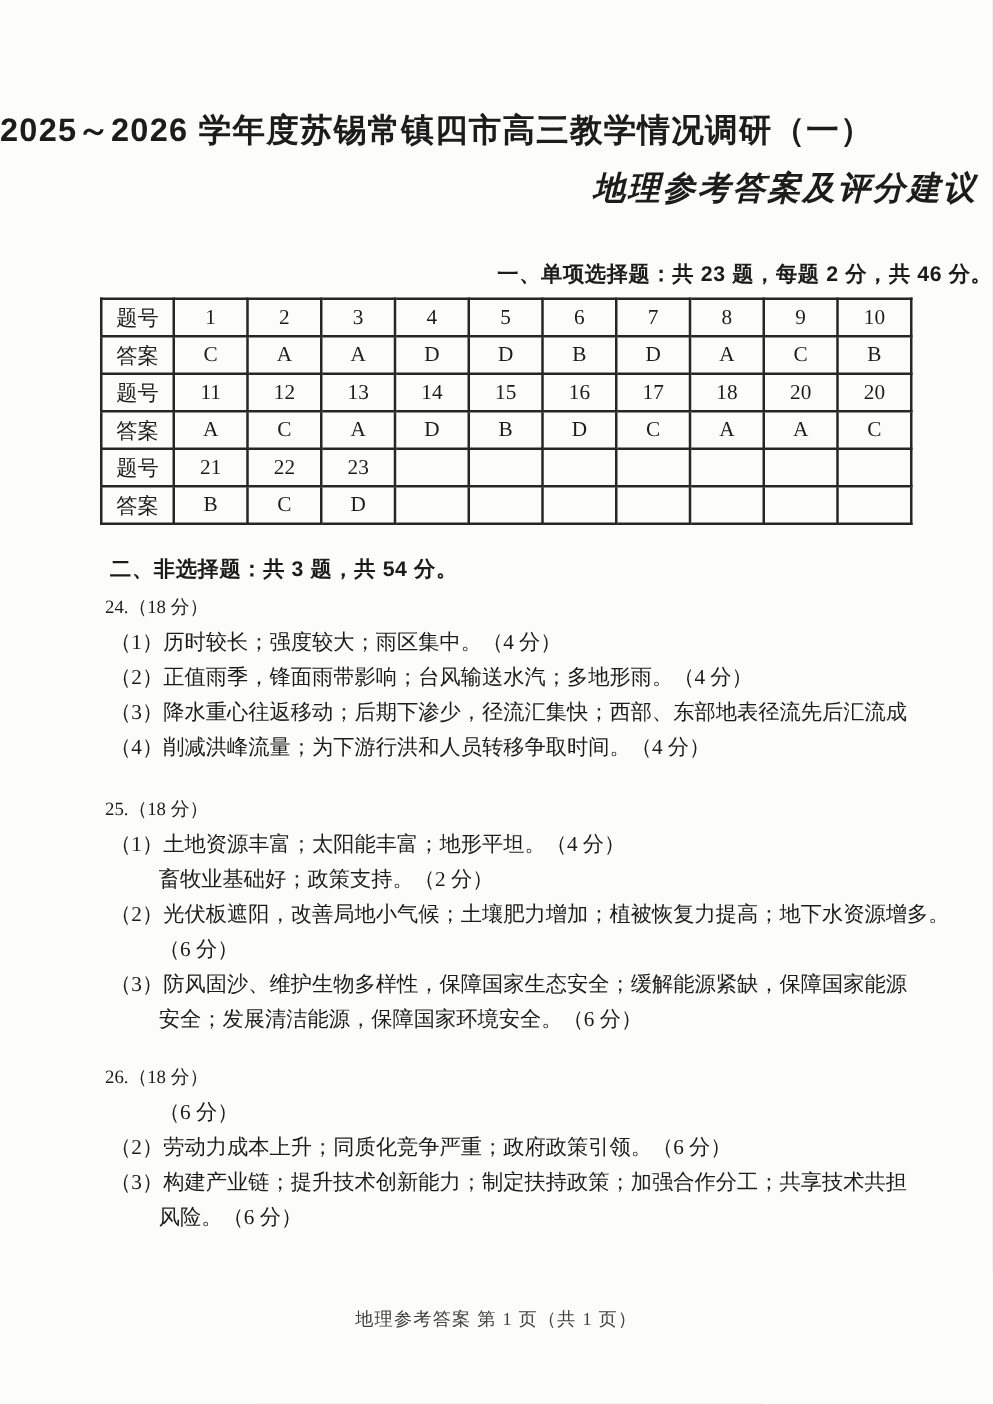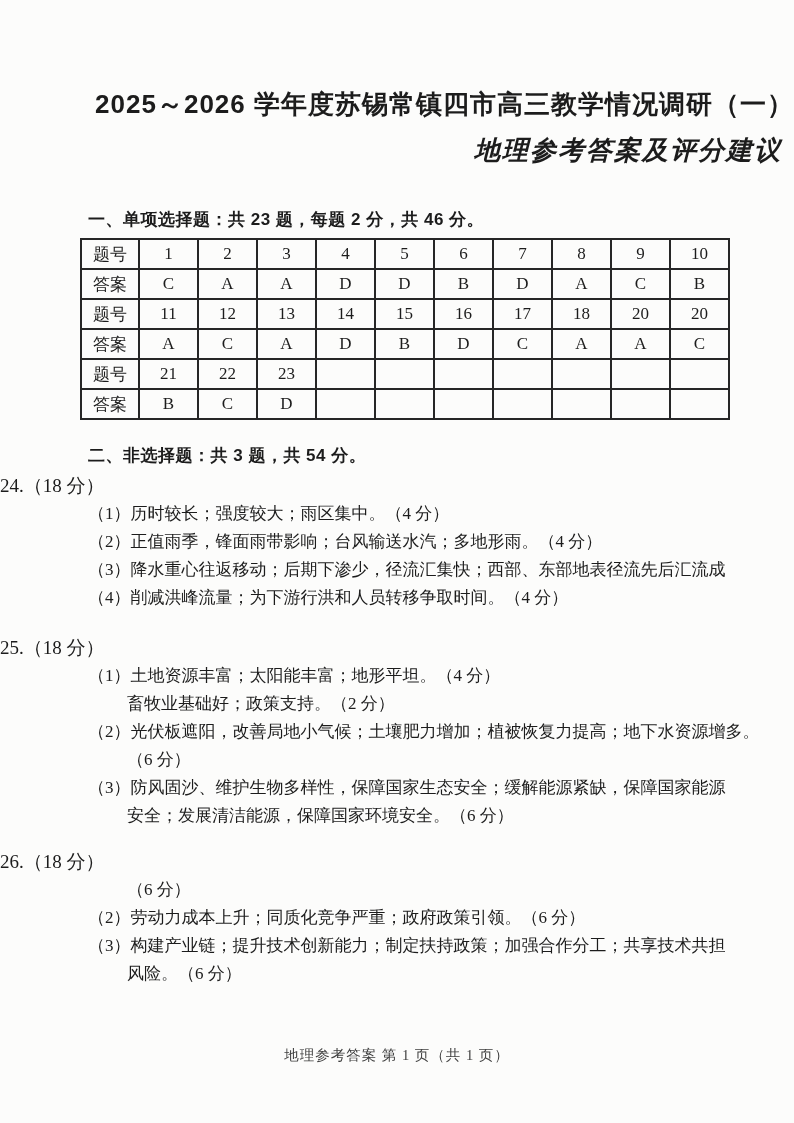--- a/index.html
+++ b/index.html
@@ -13,21 +13,21 @@
     height: 1123px;
     margin: 0 auto;
     background: #fcfcfb;
     color: #1c1c1c;
     font-family: "Liberation Serif", serif;
     overflow: hidden;
   }
   .doc-title {
     padding-top: 88px;
     margin: 0;
-    text-align: right;
+    text-align: left;
     font-family: "Liberation Sans", sans-serif;
     font-size: 26px;
     font-weight: bold;
     line-height: 32px;
     letter-spacing: 1px;
   }
   .doc-subtitle {
     margin: 14px 12px 0 0;
     text-align: right;
     font-family: "Liberation Sans", sans-serif;
@@ -38,21 +38,21 @@
     font-style: italic;
   }
   .sec-heading {
     margin: 0 0 0 88px;
     font-family: "Liberation Sans", sans-serif;
     font-size: 17px;
     font-weight: bold;
     line-height: 24px;
     letter-spacing: 0.5px;
   }
-  .sec1-heading { margin-top: 42px; }
+  .sec1-heading { margin-top: 42px; text-align: right; }
   .sec2-heading { margin-top: 24px; }
   table.answers {
     border-collapse: collapse;
     margin: 6px 0 0 80px;
     table-layout: fixed;
   }
   table.answers td {
     border: 2px solid #262626;
     height: 28px;
     text-align: center;
@@ -61,21 +61,22 @@
     padding: 0;
     background: #fcfcfb;
   }
   td.row-label { width: 56px; font-size: 16px; border-radius: 10px; }
   td.ans-cell  { width: 57px; }
   .question { margin: 0; }
   .q24 { margin-top: 4px; }
   .q25 { margin-top: 22px; }
   .q26 { margin-top: 18px; }
   .q-number {
-    font-size: 19px;
+    margin-left: 84px;
+    font-size: 15px;
     line-height: 28px;
     white-space: pre;
   }
   .line {
     margin-left: 88px;
     font-size: 17px;
     line-height: 28px;
     white-space: pre;
   }
   .cont { padding-left: 39px; }

